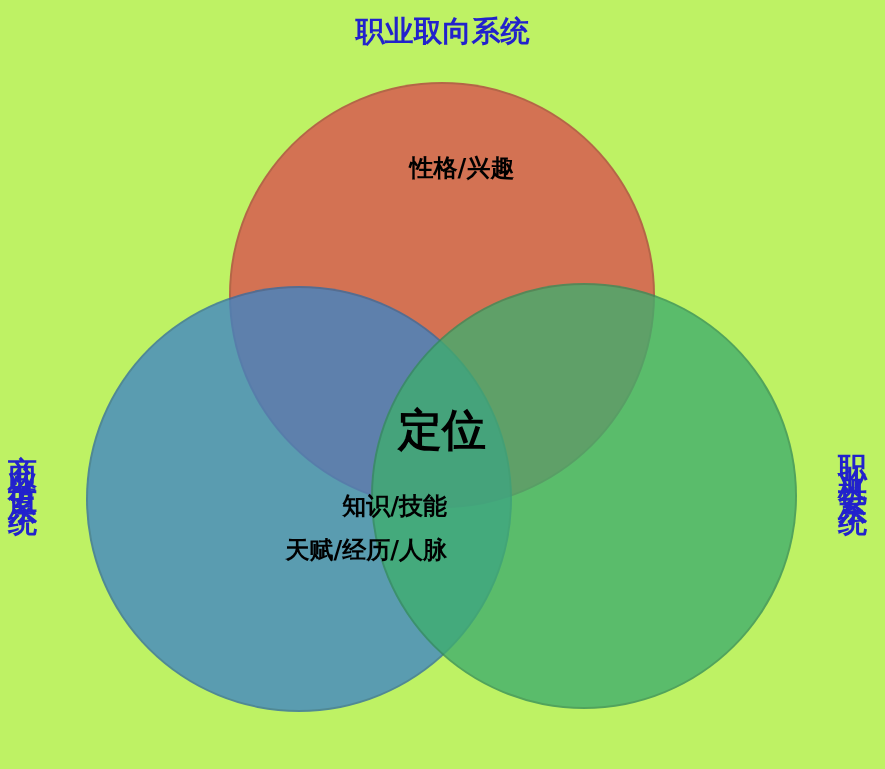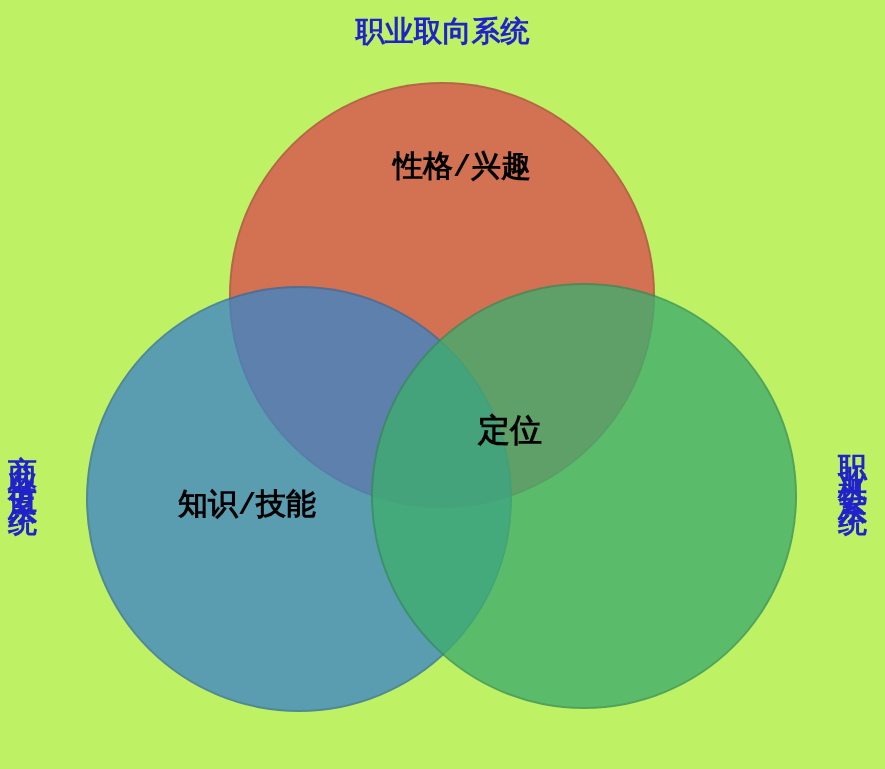--- a/index.html
+++ b/index.html
@@ -29,36 +29,34 @@
     .circle-green { left: 371px; top: 283px; z-index: 3; }
 
     .txt {
       position: absolute;
       z-index: 10;
       color: #000000;
       font-weight: bold;
       text-align: center;
     }
     .circle-label {
-      font-size: 30px;
+      font-size: 24px;
       line-height: 44px;
       width: 400px;
-      font-family: Liberation Mono, monospace;
     }
     .top-circle-label   { top: 146px; left: 262px; }
-    .left-circle-label  { top: 484px; left: 47px;  }
+    .left-circle-label  { top: 484px; left: 47px; text-align: right;  }
     .right-circle-label { top: 484px; left: 455px; }
 
     .center-label {
       top: 404px;
       left: 342px;
       width: 200px;
-      font-size: 32px;
+      font-size: 44px;
       line-height: 52px;
-      text-align: right;
     }
 
     .top-title {
       position: absolute;
       top: 12px;
       left: 0;
       width: 100%;
       text-align: center;
       font-size: 29px;
       font-weight: bold;
@@ -96,18 +94,19 @@
   <div class="circle circle-blue" style="background-color: rgb(62, 132, 198);"></div>
 
   <div class="circle circle-green" style="background-color: rgb(63, 174, 110);"></div>
 
   <div class="txt circle-label top-circle-label">
     <div>性格/兴趣</div>
   </div>
 
   <div class="txt circle-label left-circle-label">
     <div>知识/技能</div>
+    <div>天赋/经历/人脉</div>
   </div>
 
 
   <div class="txt center-label">定位</div>
 
 </div>
 
 </body></html>

